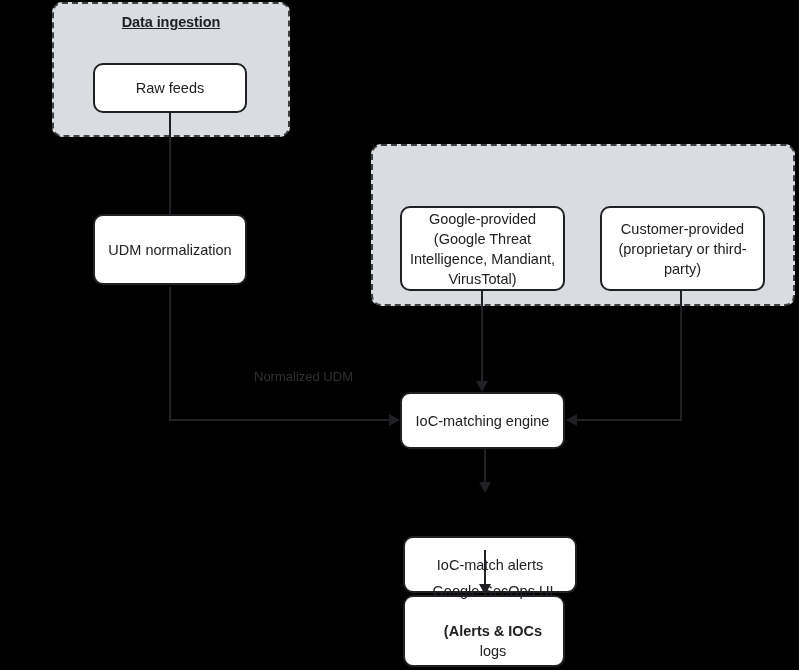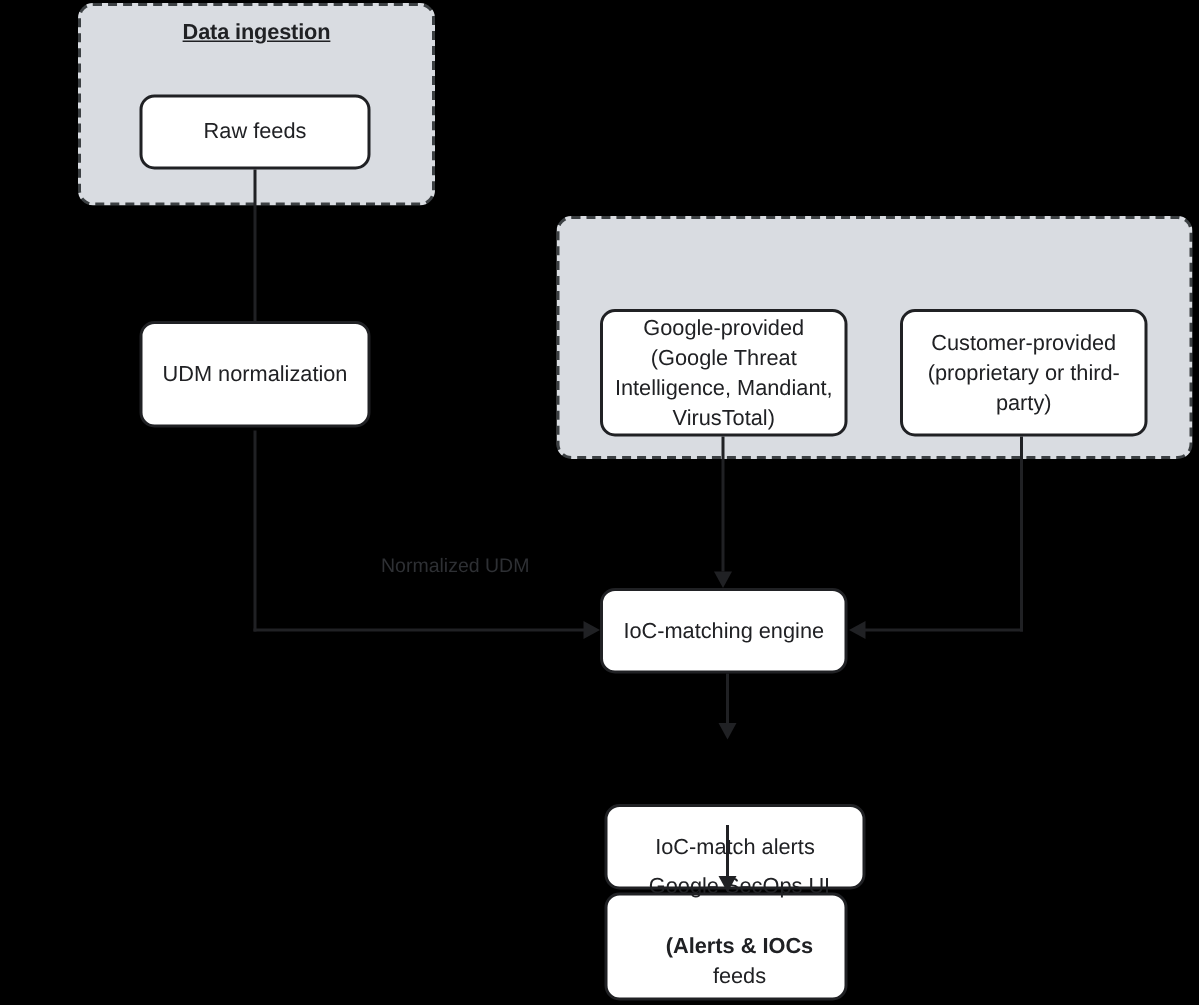--- a/index.html
+++ b/index.html
@@ -142,18 +142,18 @@
   <div class="node" style="left:403px; top:493px; width:174px; height:57px;margin-top:43px;">
     <span class="node-label">IoC-match alerts</span>
   </div>
 
   <div class="edge-line edge-v" style="left:484px; top:550px; height:34px;"></div>
   <div class="arrow arrow-down" style="left:479px; top:584px;"></div>
 
   <div class="node" style="left:403px; top:595px; width:162px; height:72px;padding-left:24px;">
     <span class="node-label">
       <span>Google SecOps UI</span><br>
-      <span class="bold">(Alerts &amp; IOCs</span><span> feeds</span><br>
+      <span class="bold">(Alerts &amp; IOCs</span><span> logs</span><br>
       
     </span>
   </div>
 
 </div>
 
 </body></html>

